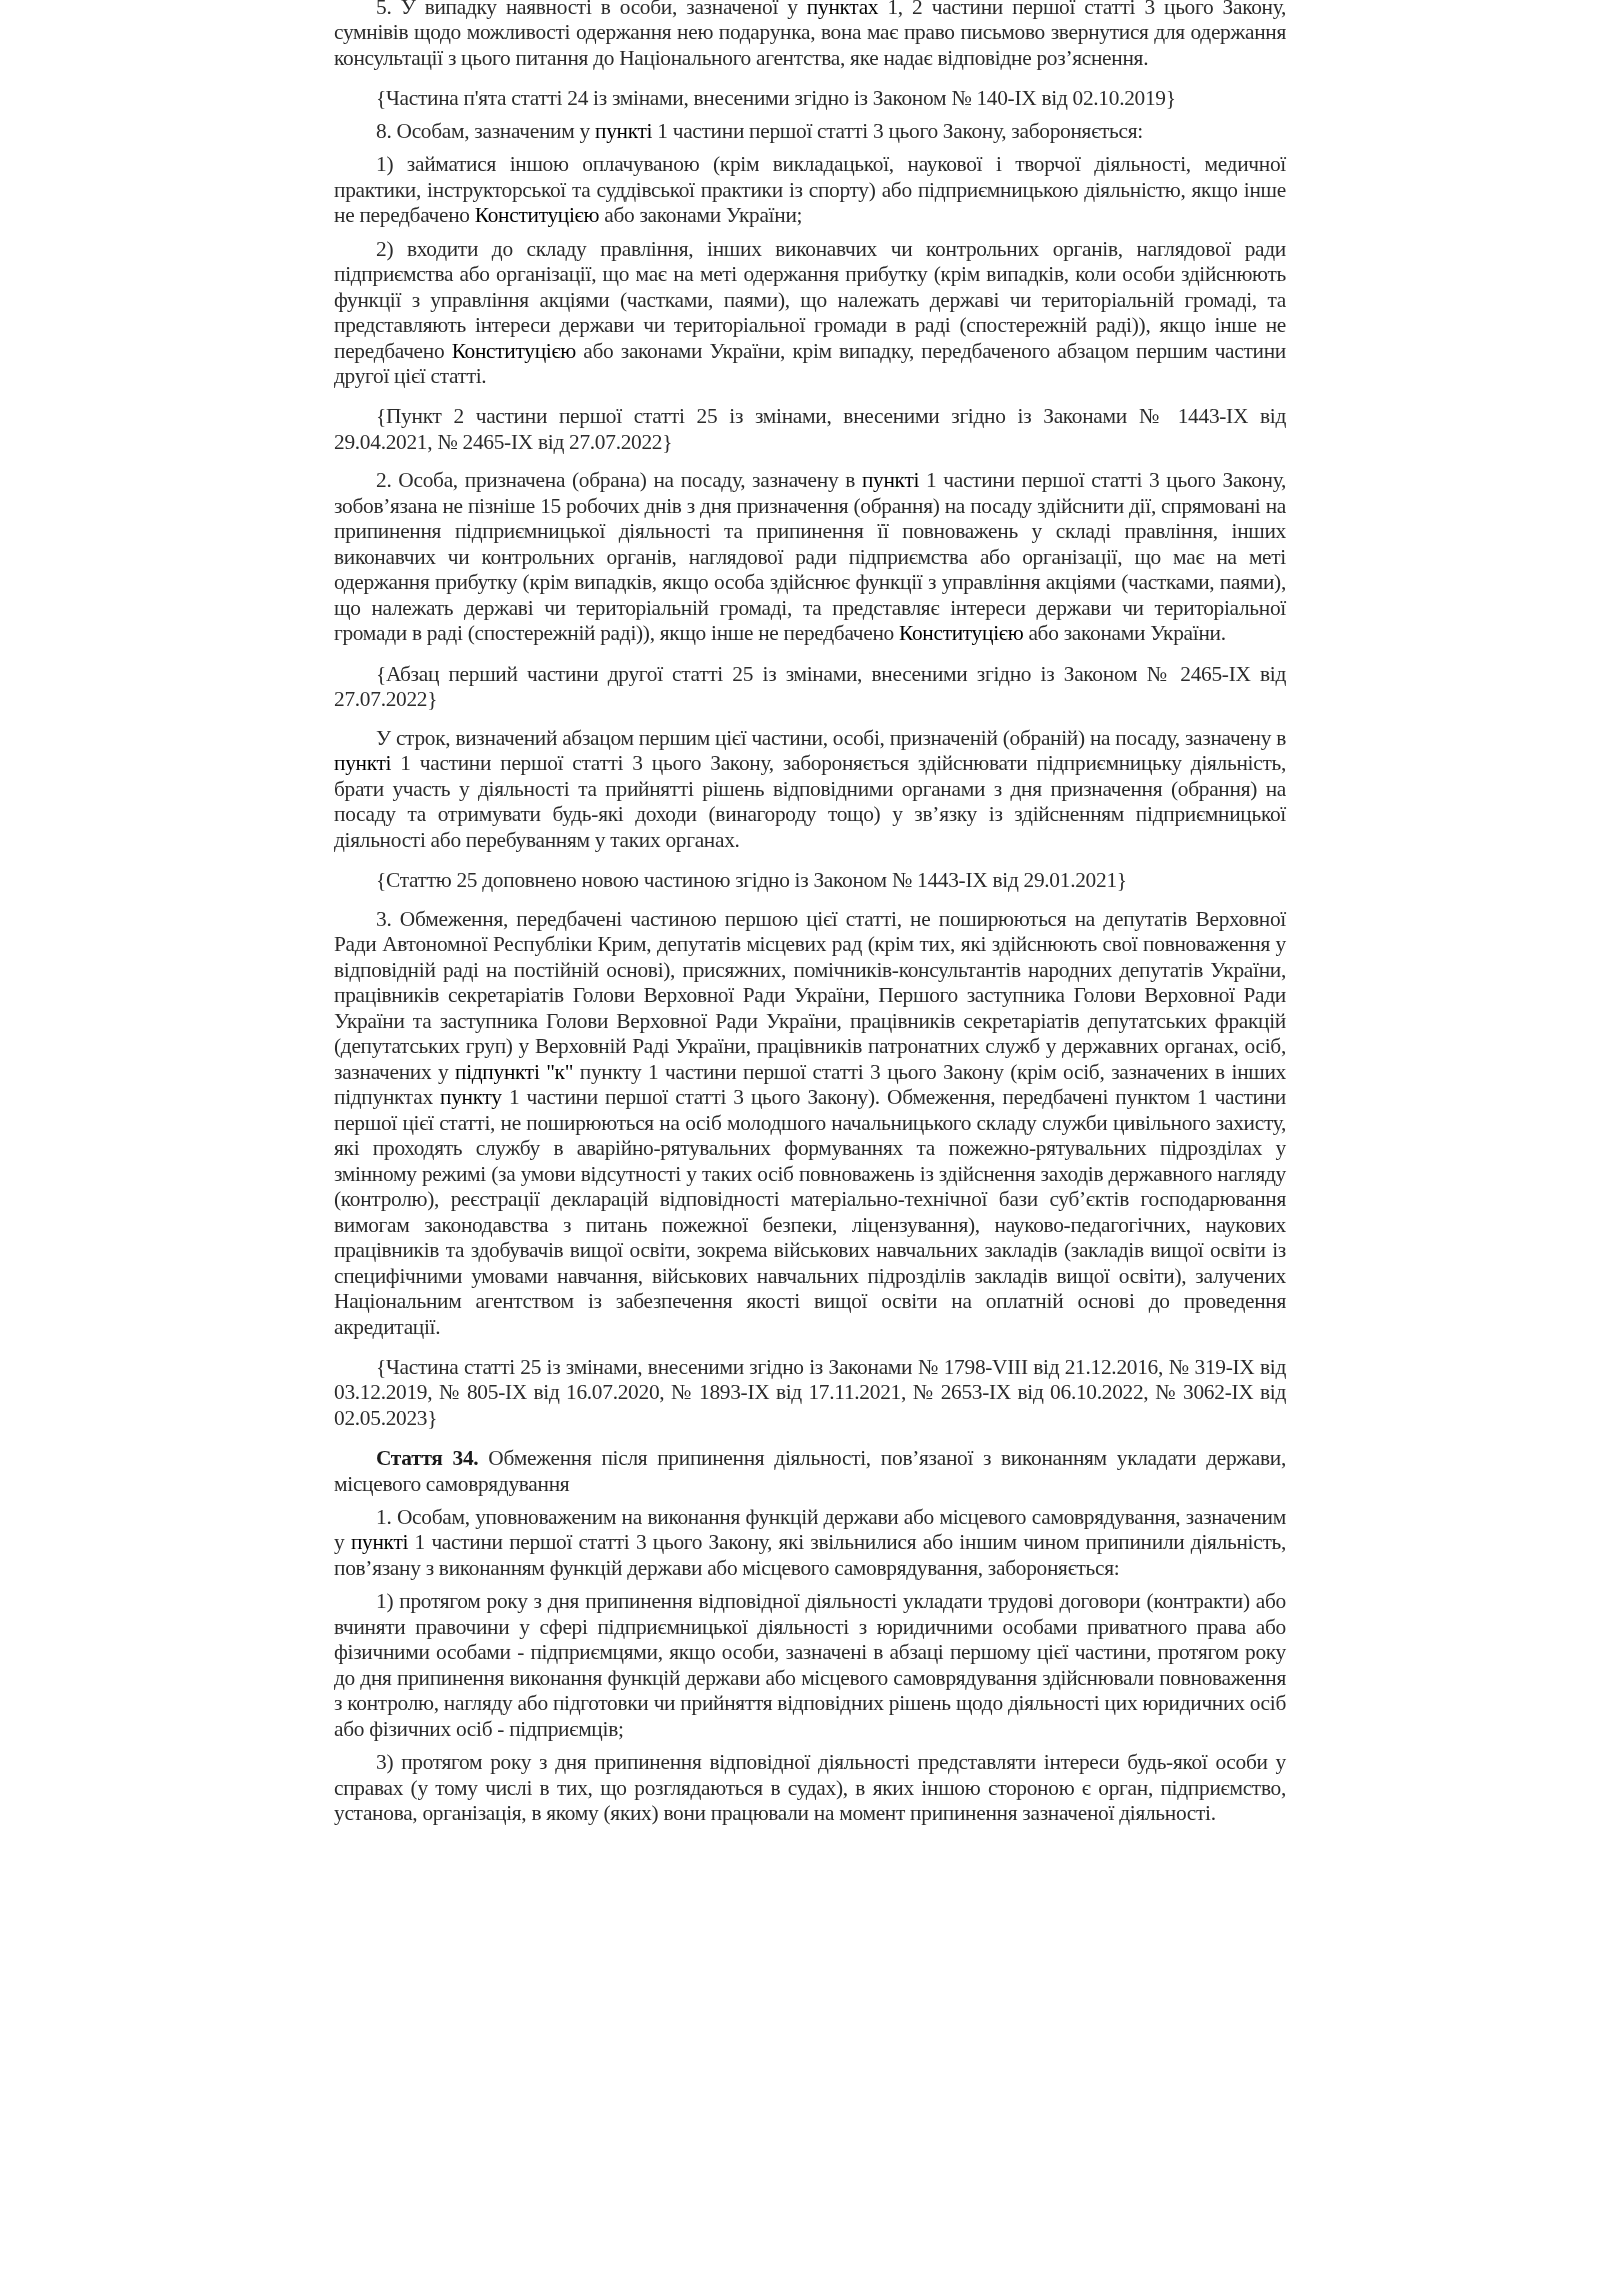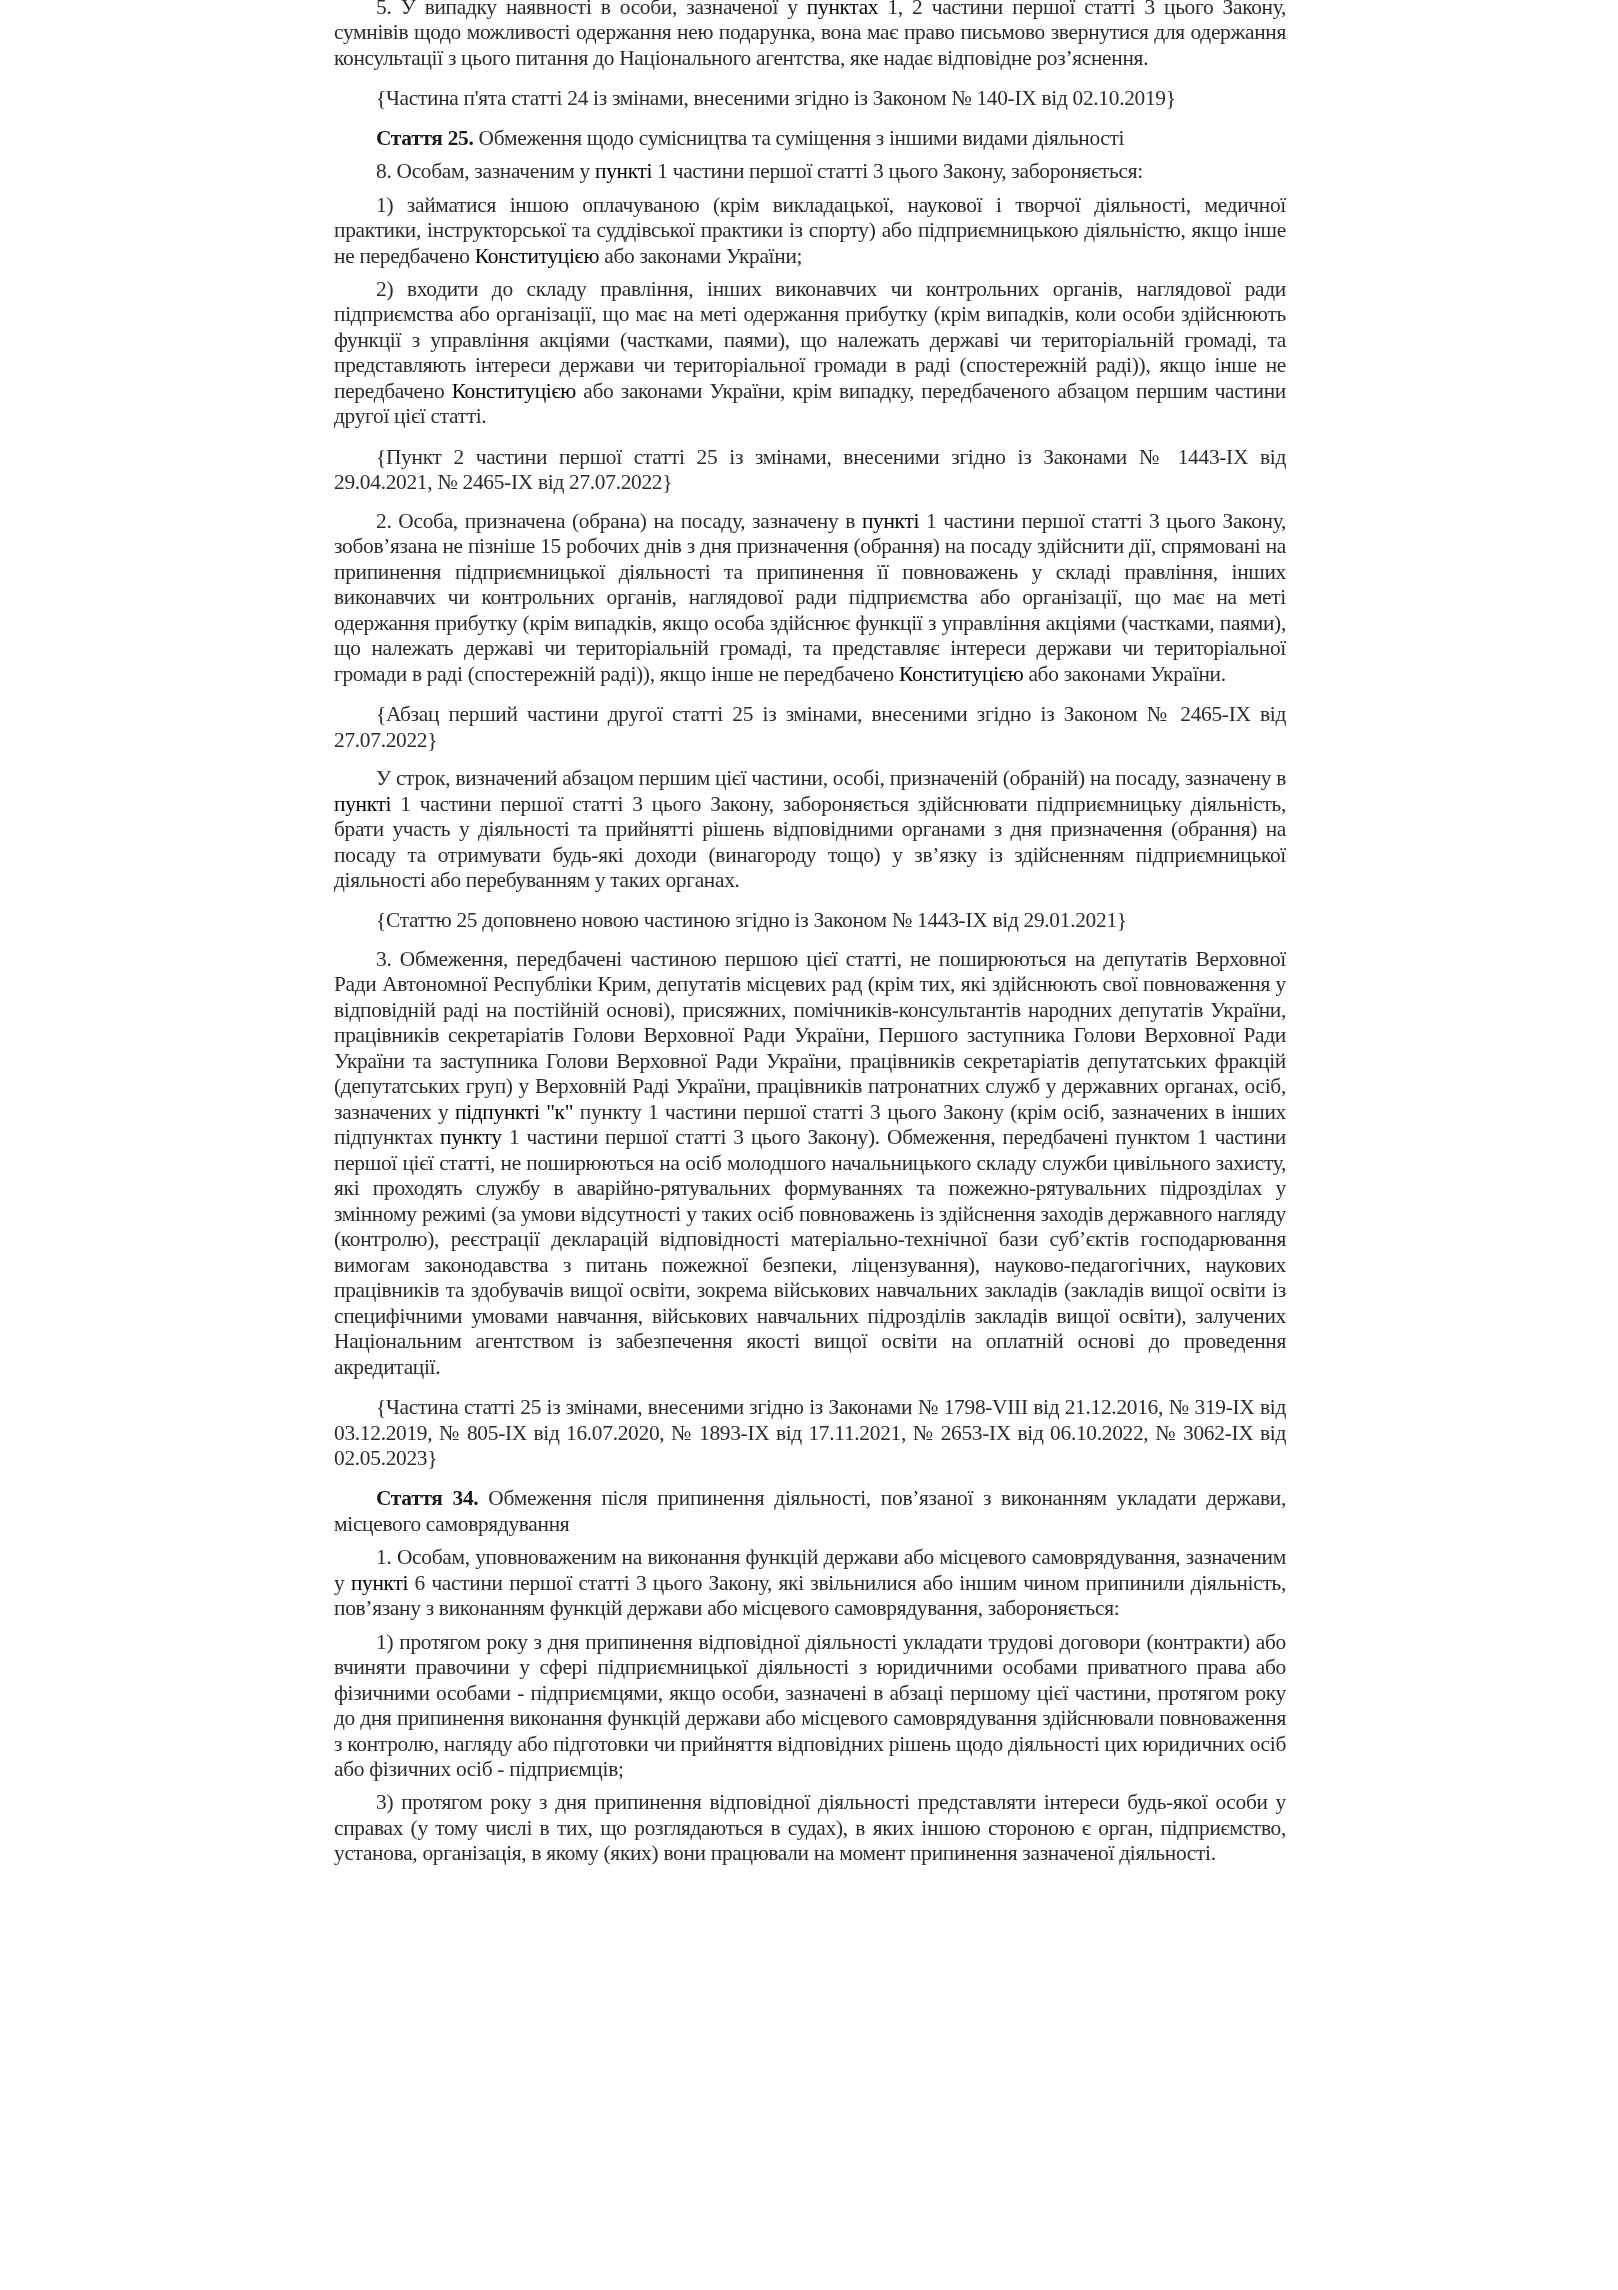--- a/index.html
+++ b/index.html
@@ -27,29 +27,28 @@
   .art-title { margin-top: 14.8px; }
   .b { font-weight: bold; color: #1a1a1a; }
   .link { color: #000000; }
 </style>
 </head>
 <body>
 
 <div class="page" id="page">
     <p class="p"><span>5. У випадку наявності в особи, зазначеної у </span><span class="link">пунктах</span><span> 1, 2 частини першої статті 3 цього Закону, сумнівів щодо можливості одержання нею подарунка, вона має право письмово звернутися для одержання консультації з цього питання до Національного агентства, яке надає відповідне роз’яснення.</span></p>
     <p class="p note"><span>{Частина п'ята статті 24 із змінами, внесеними згідно із Законом №  140-IX від 02.10.2019}</span></p>
-    <p class="p art-title"><span class="b">Стаття 25.</span><span> Обмеження щодо сумісництва та суміщення з іншими видами діяльності</span></p>
     <p class="p"><span>8. Особам, зазначеним у </span><span class="link">пункті</span><span> 1 частини першої статті 3 цього Закону, забороняється:</span></p>
     <p class="p"><span>1) займатися іншою оплачуваною (крім викладацької, наукової і творчої діяльності, медичної практики, інструкторської та суддівської практики із спорту) або підприємницькою діяльністю, якщо інше не передбачено </span><span class="link">Конституцією</span><span> або законами України;</span></p>
     <p class="p"><span>2) входити до складу правління, інших виконавчих чи контрольних органів, наглядової ради підприємства або організації, що має на меті одержання прибутку (крім випадків, коли особи здійснюють функції з управління акціями (частками, паями), що належать державі чи територіальній громаді, та представляють інтереси держави чи територіальної громади в раді (спостережній раді)), якщо інше не передбачено </span><span class="link">Конституцією</span><span> або законами України, крім випадку, передбаченого абзацом першим частини другої цієї статті.</span></p>
     <p class="p note"><span>{Пункт 2 частини першої статті 25 із змінами, внесеними згідно із Законами № 1443-IX від 29.04.2021, № 2465-IX від 27.07.2022}</span></p>
     <p class="p gap"><span>2. Особа, призначена (обрана) на посаду, зазначену в </span><span class="link">пункті</span><span> 1 частини першої статті 3 цього Закону, зобов’язана не пізніше 15 робочих днів з дня призначення (обрання) на посаду здійснити дії, спрямовані на припинення підприємницької діяльності та припинення її повноважень у складі правління, інших виконавчих чи контрольних органів, наглядової ради підприємства або організації, що має на меті одержання прибутку (крім випадків, якщо особа здійснює функції з управління акціями (частками, паями), що належать державі чи територіальній громаді, та представляє інтереси держави чи територіальної громади в раді (спостережній раді)), якщо інше не передбачено </span><span class="link">Конституцією</span><span> або законами України.</span></p>
     <p class="p note"><span>{Абзац перший частини другої статті 25 із змінами, внесеними згідно із Законом № 2465-IX від 27.07.2022}</span></p>
     <p class="p gap"><span>У строк, визначений абзацом першим цієї частини, особі, призначеній (обраній) на посаду, зазначену в </span><span class="link">пункті</span><span> 1 частини першої статті 3 цього Закону, забороняється здійснювати підприємницьку діяльність, брати участь у діяльності та прийнятті рішень відповідними органами з дня призначення (обрання) на посаду та отримувати будь-які доходи (винагороду тощо) у зв’язку із здійсненням підприємницької діяльності або перебуванням у таких органах.</span></p>
     <p class="p note"><span>{Статтю 25 доповнено новою частиною згідно із Законом № 1443-IX від 29.01.2021}</span></p>
     <p class="p gap"><span>3. Обмеження, передбачені частиною першою цієї статті, не поширюються на депутатів Верховної Ради Автономної Республіки Крим, депутатів місцевих рад (крім тих, які здійснюють свої повноваження у відповідній раді на постійній основі), присяжних, помічників-консультантів народних депутатів України, працівників секретаріатів Голови Верховної Ради України, Першого заступника Голови Верховної Ради України та заступника Голови Верховної Ради України, працівників секретаріатів депутатських фракцій (депутатських груп) у Верховній Раді України, працівників патронатних служб у державних органах, осіб, зазначених у </span><span class="link">підпункті "к"</span><span> пункту 1 частини першої статті 3 цього Закону (крім осіб, зазначених в інших підпунктах </span><span class="link">пункту</span><span> 1 частини першої статті 3 цього Закону). Обмеження, передбачені пунктом 1 частини першої цієї статті, не поширюються на осіб молодшого начальницького складу служби цивільного захисту, які проходять службу в аварійно-рятувальних формуваннях та пожежно-рятувальних підрозділах у змінному режимі (за умови відсутності у таких осіб повноважень із здійснення заходів державного нагляду (контролю), реєстрації декларацій відповідності матеріально-технічної бази суб’єктів господарювання вимогам законодавства з питань пожежної безпеки, ліцензування), науково-педагогічних, наукових працівників та здобувачів вищої освіти, зокрема військових навчальних закладів (закладів вищої освіти із специфічними умовами навчання, військових навчальних підрозділів закладів вищої освіти), залучених Національним агентством із забезпечення якості вищої освіти на оплатній основі до проведення акредитації.</span></p>
     <p class="p note"><span>{Частина статті 25 із змінами, внесеними згідно із Законами № 1798-VIII від 21.12.2016, № 319-IX від 03.12.2019, № 805-IX від 16.07.2020, № 1893-IX від 17.11.2021, № 2653-IX від 06.10.2022, № 3062-IX від 02.05.2023}</span></p>
     <p class="p art-title"><span class="b">Стаття 34.</span><span> Обмеження після припинення діяльності, пов’язаної з виконанням укладати держави, місцевого самоврядування</span></p>
-    <p class="p"><span>1. Особам, уповноваженим на виконання функцій держави або місцевого самоврядування, зазначеним у </span><span class="link">пункті</span><span> 6 частини першої статті 3 цього Закону, які звільнилися або іншим чином припинили діяльність, пов’язану з виконанням функцій держави або місцевого самоврядування, забороняється:</span></p>
+    <p class="p"><span>1. Особам, уповноваженим на виконання функцій держави або місцевого самоврядування, зазначеним у </span><span class="link">пункті</span><span> 1 частини першої статті 3 цього Закону, які звільнилися або іншим чином припинили діяльність, пов’язану з виконанням функцій держави або місцевого самоврядування, забороняється:</span></p>
     <p class="p"><span>1) протягом року з дня припинення відповідної діяльності укладати трудові договори (контракти) або вчиняти правочини у сфері підприємницької діяльності з юридичними особами приватного права або фізичними особами - підприємцями, якщо особи, зазначені в абзаці першому цієї частини, протягом року до дня припинення виконання функцій держави або місцевого самоврядування здійснювали повноваження з контролю, нагляду або підготовки чи прийняття відповідних рішень щодо діяльності цих юридичних осіб або фізичних осіб - підприємців;</span></p>
     <p class="p"><span>3) протягом року з дня припинення відповідної діяльності представляти інтереси будь-якої особи у справах (у тому числі в тих, що розглядаються в судах), в яких іншою стороною є орган, підприємство, установа, організація, в якому (яких) вони працювали на момент припинення зазначеної діяльності.</span></p>
   </div>
 
 
 </body></html>

